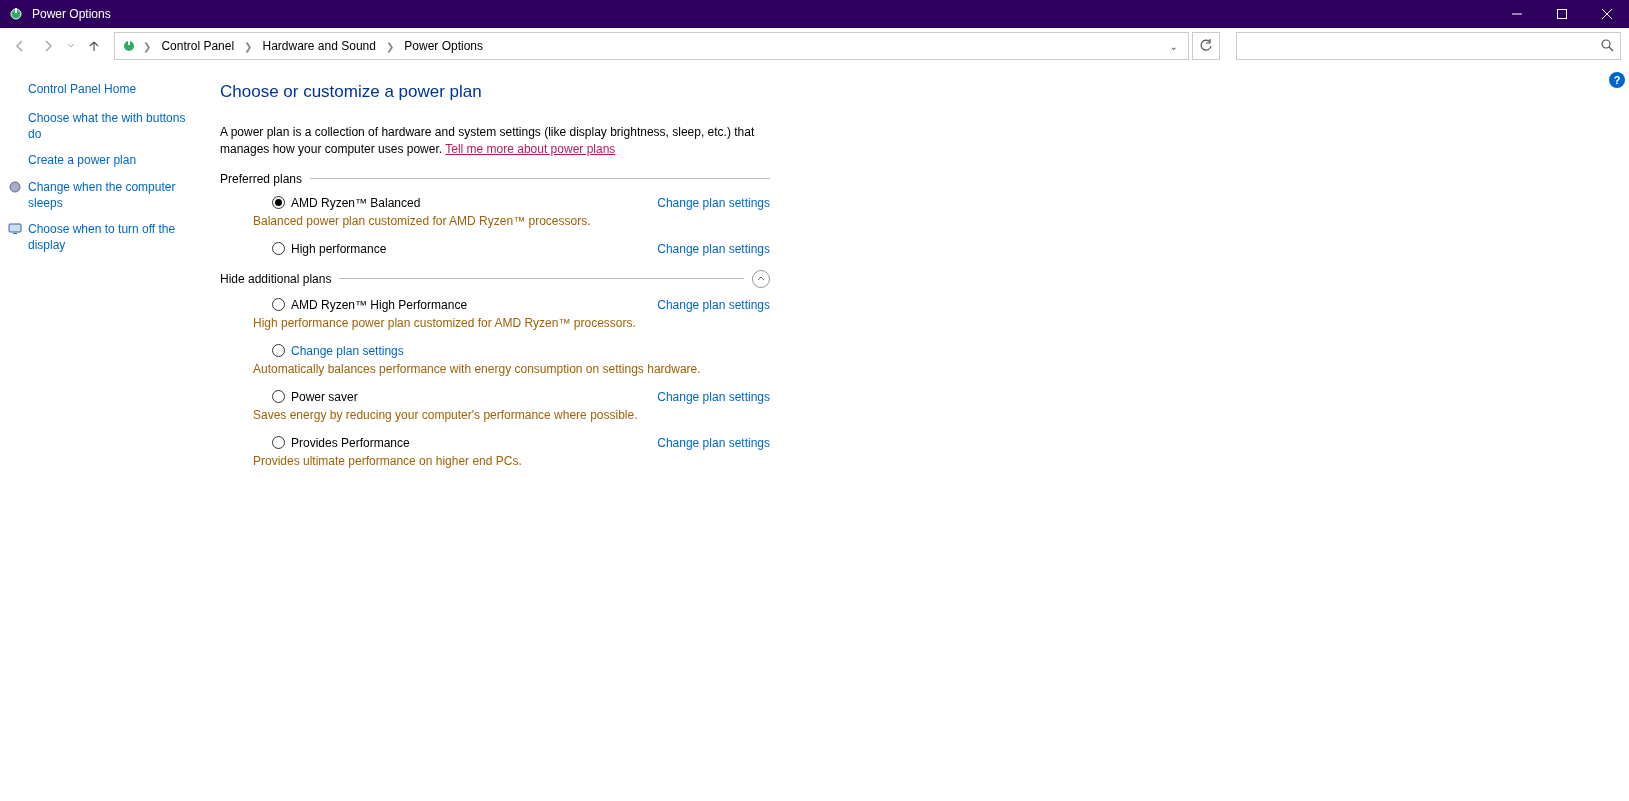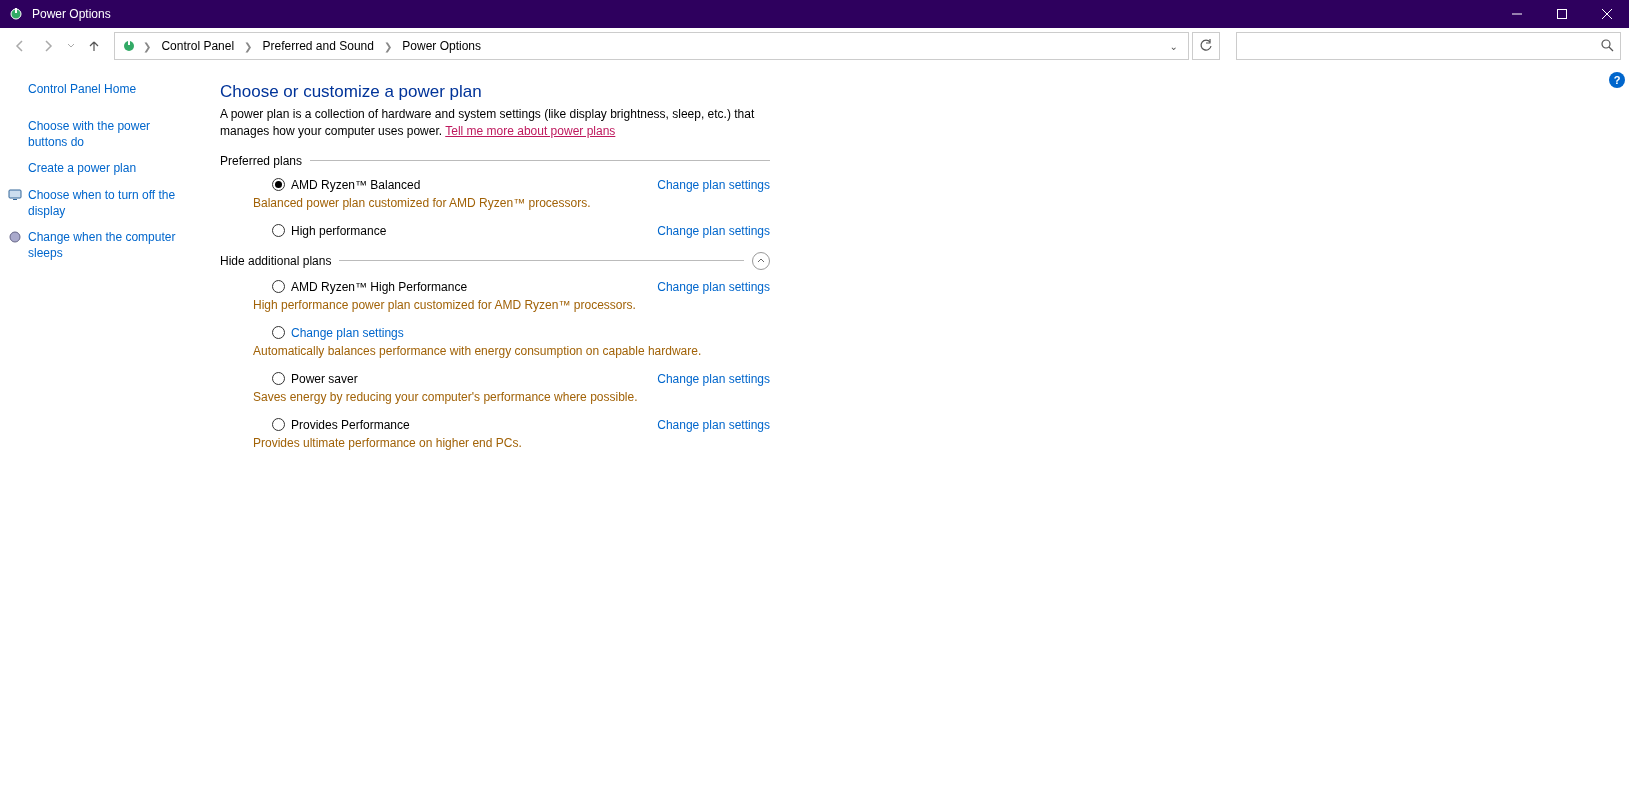--- a/index.html
+++ b/index.html
@@ -25,27 +25,27 @@
   .addr-spacer { flex:1; }
   .addr-drop { color:#555; font-size:10px; padding:0 4px;}
   .refresh-btn { width:28px; height:28px; border-left:1px solid #ccc; display:flex; align-items:center; justify-content:center; margin-left:-1px; border-top:1px solid #ccc; border-bottom:1px solid #ccc; border-right:1px solid #ccc;}
   .searchbox { flex: 1; height: 28px; border: 1px solid #ccc; margin-left: 12px; display:flex; align-items:center; padding:0 6px;}
   .searchbox input { border:none; outline:none; flex:1; font-size:12px;}
   .search-icon { color:#555; }
 
   
   .body-area { display:flex; height: calc(801px - 28px - 36px); position:relative;}
   .sidebar { width: 200px; padding: 18px 10px 10px 28px; }
-  .sidebar .home { color: #0066cc; margin-bottom: 22px; display:block;}
+  .sidebar .home { color: #0066cc; margin-bottom: 14px; display:block;}
   .sidebar .task { color: #0066cc; display:block; margin-bottom: 10px; line-height:1.35; position:relative;}
   .sidebar .task.with-icon { padding-left:0px; margin-left:-18px; padding-left:18px;}
   .task-icon { position:absolute; left:-2px; top:1px; width:14px; height:14px;}
 
   .main { padding: 18px 20px; width: 590px;}
-  h1.page-title { font-size: 17px; font-weight: normal; color: #003399; margin-bottom: 4px;}
+  h1.page-title { font-size: 17px; font-weight: normal; color: #003399; margin-bottom: 22px;}
   .intro { line-height:1.4; margin-bottom: 14px;}
   .intro a { color: #be185d; }
 
   .section-header { display:flex; align-items:center; gap:8px; margin: 10px 0 10px 0;}
   .section-header .label { white-space:nowrap;}
   .section-header .line { flex:1; height:1px; background:#bbb;}
   .section-header .toggle { width:18px; height:18px; border:1px solid #999; border-radius:50%; display:flex; align-items:center; justify-content:center; font-size:9px; color:#555;}
 
   .plan { margin: 6px 0 14px 14px; }
   .plan-row { display:flex; align-items:center;padding-left:38px; }
@@ -116,21 +116,21 @@
   <div class="addressbar">
     <span class="addr-icon">
         <svg width="16" height="16" viewBox="0 0 16 16">
           <circle cx="8" cy="8" r="5" fill="#3a6"></circle>
           <rect x="7" y="3" width="2" height="4" fill="#fff"></rect>
         </svg>
       </span>
     <span class="addr-sep">❯</span>
     <span class="addr-seg">Control Panel</span>
     <span class="addr-sep">❯</span>
-    <span class="addr-seg">Preferred and Sound</span>
+    <span class="addr-seg">Hardware and Sound</span>
     <span class="addr-sep">❯</span>
     <span class="addr-seg">Power Options</span>
     <span class="addr-spacer"></span>
     <span class="addr-drop">⌄</span>
   </div>
   <div class="refresh-btn">
       <svg width="14" height="14" viewBox="0 0 14 14">
         <path d="M11 3 A5 5 0 1 0 12 7" fill="none" stroke="#555" stroke-width="1.2"></path>
         <path d="M11 0 L11 4 L7 4" fill="none" stroke="#555" stroke-width="1.2"></path>
       </svg>
@@ -143,34 +143,34 @@
           <line x1="9" y1="9" x2="13" y2="13" stroke="#555" stroke-width="1.2"></line>
         </svg></span>
   </div>
 </div>
 
 <div class="body-area">
   <div class="help-badge">?</div>
 
   <div class="sidebar">
     <a class="home">Control Panel Home</a>
-    <a class="task">Choose with the power buttons do</a>
+    <a class="task">Choose what the with buttons do</a>
     <a class="task">Create a power plan</a>
+    <a class="task with-icon">
+      <span class="task-icon"><svg width="14" height="14" viewBox="0 0 14 14">
+            <circle cx="7" cy="7" r="5" fill="#aac" stroke="#668"></circle>
+          </svg></span>
+      <span>Change when the computer sleeps</span>
+    </a>
     <a class="task with-icon">
       <span class="task-icon"><svg width="14" height="14" viewBox="0 0 14 14">
             <rect x="1" y="2" width="12" height="8" rx="1" fill="#cde" stroke="#369"></rect>
             <rect x="5" y="11" width="4" height="1" fill="#369"></rect>
           </svg></span>
       <span>Choose when to turn off the display</span>
-    </a>
-    <a class="task with-icon">
-      <span class="task-icon"><svg width="14" height="14" viewBox="0 0 14 14">
-            <circle cx="7" cy="7" r="5" fill="#aac" stroke="#668"></circle>
-          </svg></span>
-      <span>Change when the computer sleeps</span>
     </a>
   </div>
 
   <div class="main">
     <h1 class="page-title">Choose or customize a power plan</h1>
     <p class="intro">
       <span>A power plan is a collection of hardware and system settings (like display brightness, sleep, etc.) that manages how your computer uses power. </span><a href="#">Tell me more about power plans</a>
     </p>
 
     <div class="section-header">
@@ -212,21 +212,21 @@
         <a class="plan-link">Change plan settings</a>
       </div>
       <div class="plan-desc">High performance power plan customized for AMD Ryzen™ processors.</div>
     </div>
 
     <div class="plan">
       <div class="plan-row">
         <span class="plan-radio"></span>
         <a class="plan-link">Change plan settings</a>
       </div>
-      <div class="plan-desc">Automatically balances performance with energy consumption on capable hardware.</div>
+      <div class="plan-desc">Automatically balances performance with energy consumption on settings hardware.</div>
     </div>
 
     <div class="plan">
       <div class="plan-row">
         <span class="plan-radio"></span>
         <span class="plan-name">Power saver</span>
         <a class="plan-link">Change plan settings</a>
       </div>
       <div class="plan-desc">Saves energy by reducing your computer's performance where possible.</div>
     </div>

